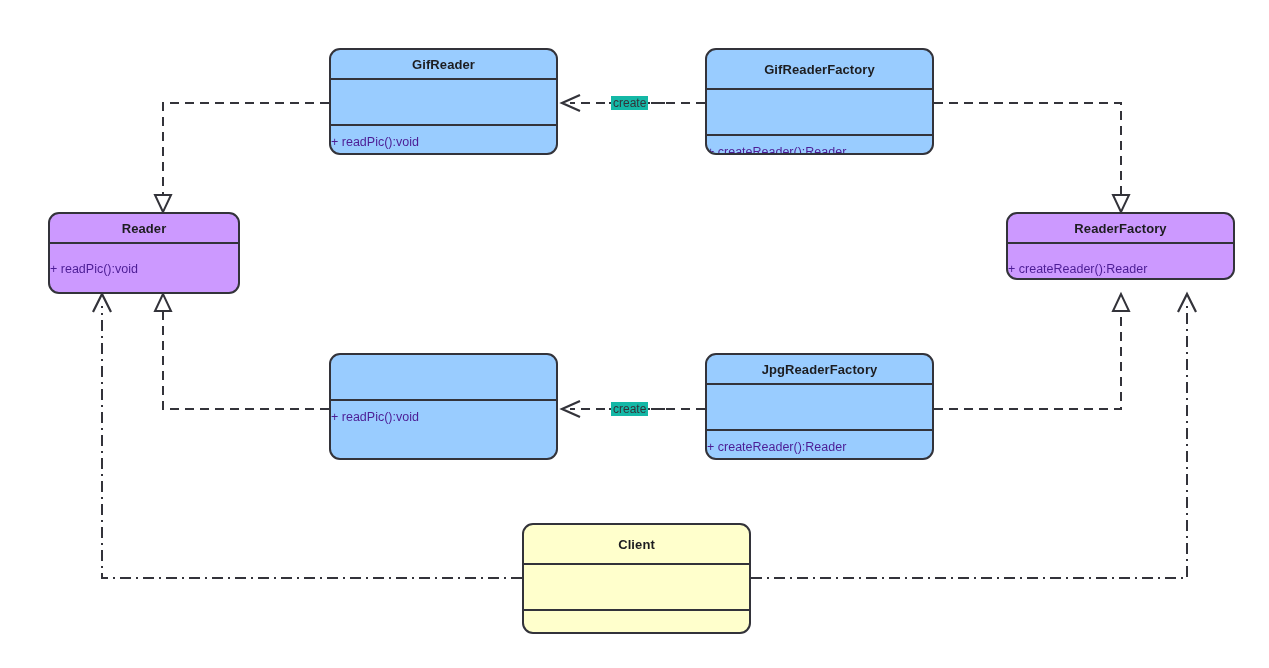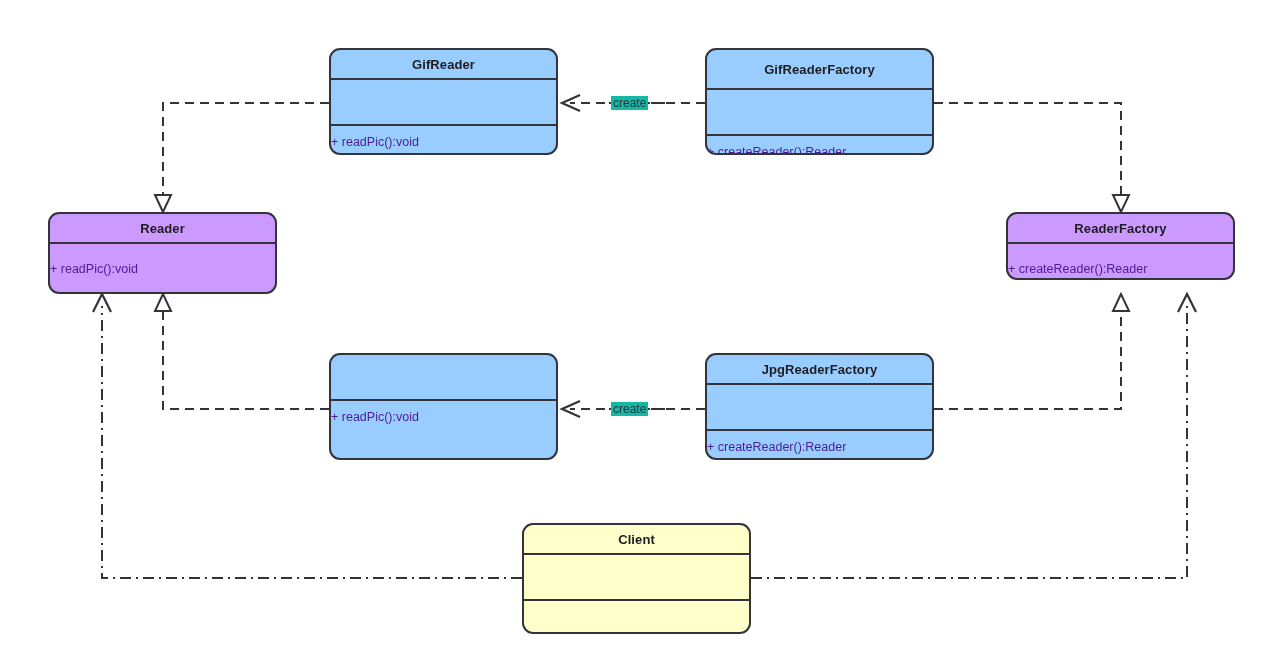--- a/index.html
+++ b/index.html
@@ -129,21 +129,21 @@
     <div class="compartment members" style="height:46px;"></div>
     <div class="compartment members" style="height:31px;">+ readPic():void</div>
   </div>
 
   <div class="uml-class" style="left:705px; top:48px; width:229px; height:107px; background:#9cf;">
     <div class="compartment title" style="height:40px;">GifReaderFactory</div>
     <div class="compartment members" style="height:46px;"></div>
     <div class="compartment members" style="height:31px;">+ createReader():Reader</div>
   </div>
 
-  <div class="uml-class" style="left:48px; top:212px; width:229px; height:82px; background:#c9f;">
+  <div class="uml-class" style="left:48px; top:212px; width:192px; height:82px; background:#c9f;">
     <div class="compartment title" style="height:30px;">Reader</div>
     <div class="compartment members" style="height:50px;">+ readPic():void</div>
   </div>
 
   <div class="uml-class" style="left:1006px; top:212px; width:229px; height:68px; background:#c9f;">
     <div class="compartment title" style="height:30px;">ReaderFactory</div>
     <div class="compartment members" style="height:50px;">+ createReader():Reader</div>
   </div>
 
   <div class="uml-class" style="left:329px; top:353px; width:229px; height:107px; background:#9cf;">
@@ -151,21 +151,21 @@
     <div class="compartment members" style="height:31px;">+ readPic():void</div>
   </div>
 
   <div class="uml-class" style="left:705px; top:353px; width:229px; height:107px; background:#9cf;text-align:center;">
     <div class="compartment title" style="height:30px;">JpgReaderFactory</div>
     <div class="compartment members" style="height:46px;"></div>
     <div class="compartment members" style="height:31px;">+ createReader():Reader</div>
   </div>
 
   <div class="uml-class" style="left:522px; top:523px; width:229px; height:111px; background:#ffc;">
-    <div class="compartment title" style="height:30px;">Client</div>
+    <div class="compartment title" style="height:40px;">Client</div>
     <div class="compartment members" style="height:46px;"></div>
     <div class="compartment members" style="height:35px;"></div>
   </div>
 
   <div class="edge-label" style="left:611px; top:96px;">create</div>
 
   <div class="edge-label" style="left:611px; top:402px;">create</div>
 
 </div>
 

